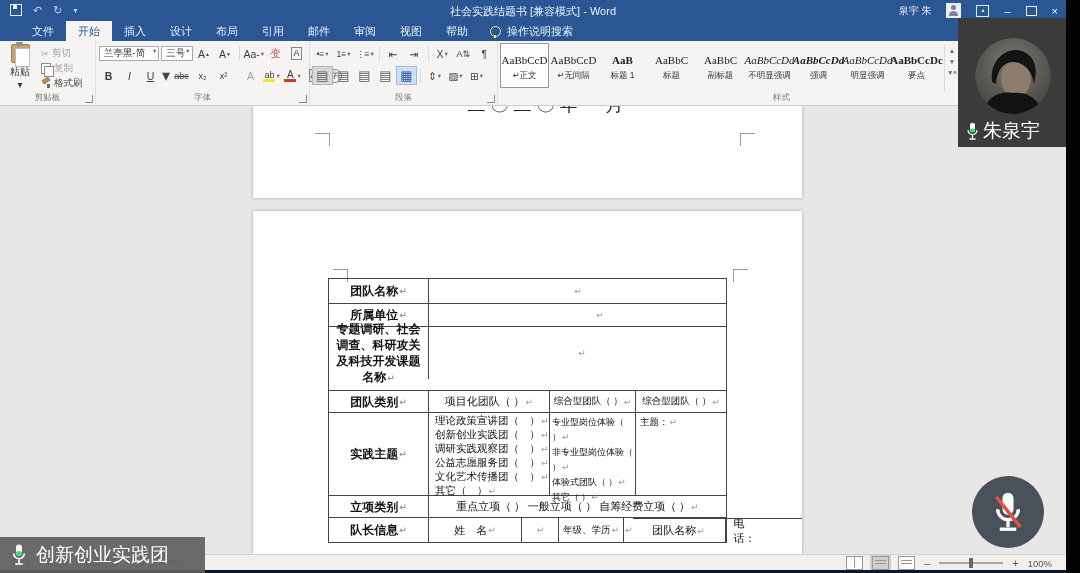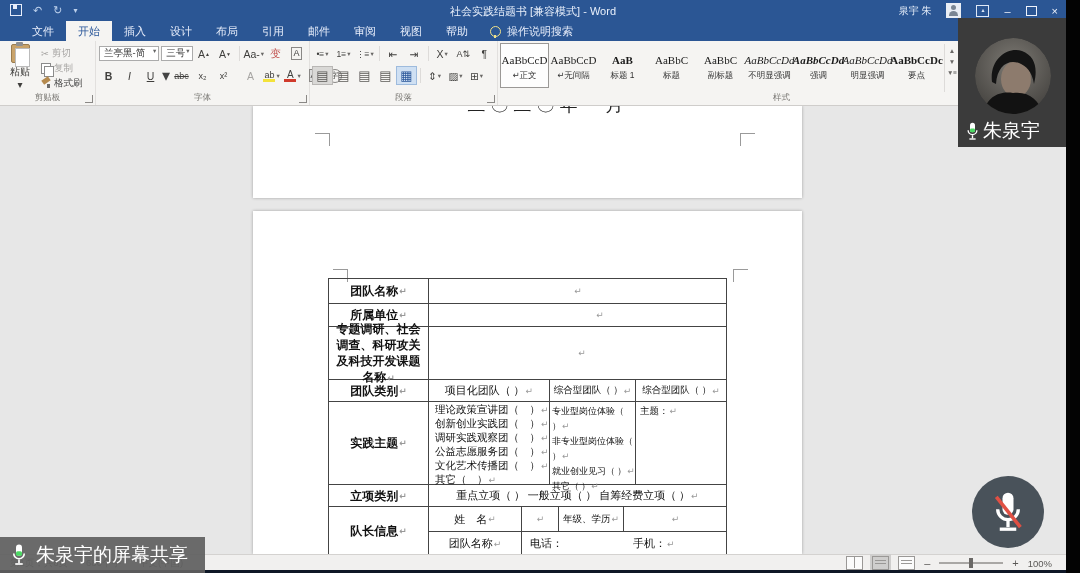--- a/index.html
+++ b/index.html
@@ -105,21 +105,21 @@
   .tbl{position:absolute;left:75px;top:67px;width:399px;border:1px solid #444;box-sizing:border-box;
     font-family:"Liberation Serif","DejaVu Serif",serif;color:#111;}
   .tr{display:flex;border-top:1px solid #444;box-sizing:border-box;}
   .tr:first-child{border-top:none;}
   .tl{width:100px;min-width:100px;border-right:1px solid #444;display:flex;align-items:center;justify-content:center;
     font-weight:bold;font-size:12px;text-align:center;padding:1px 2px;box-sizing:border-box;line-height:16px;}
   .td{box-sizing:border-box;}
   .td + .td{border-left:1px solid #444;}
   .cc{display:flex;align-items:center;justify-content:center;text-align:center;}
   .ret{color:#999;font-size:9px;margin-left:1px;font-family:"DejaVu Sans",sans-serif;}
-  .r1{height:24px;} .r2{height:23px;gap:44px;} .r3{height:53px;gap:8px;} .r4{height:22px;font-size:11px;}
+  .r1{height:24px;} .r2{height:23px;gap:44px;} .r3{height:53px;gap:8px;} .r4{height:22px;font-size:11px;margin-top:11px;}
   .r5{height:83px;} .r6{height:22px;font-size:11px;} .r7a{height:24px;} .r7b{height:23px;}
   .list-lines{font-size:10.5px;line-height:13px;padding:1px 0 0 6px;}
   .list-lines2{font-size:9px;line-height:15px;padding:2px 0 0 2px;}
   .theme-cell{font-size:9.5px;padding:3px 0 0 4px;}
   .kv{font-size:11px;}
 
   
   .statusbar{position:absolute;left:0;top:554px;width:1066px;height:16px;background:#f1f0ef;border-top:1px solid #d4d2d0;
     font-size:9.5px;color:#5a5856;display:flex;align-items:center;}
   .st-left{display:flex;gap:18px;padding-left:10px;}
@@ -435,41 +435,41 @@
               <div><span>理论政策宣讲团（　）</span><span class="ret">↵</span></div>
               <div><span>创新创业实践团（　）</span><span class="ret">↵</span></div>
               <div><span>调研实践观察团（　）</span><span class="ret">↵</span></div>
               <div><span>公益志愿服务团（　）</span><span class="ret">↵</span></div>
               <div><span>文化艺术传播团（　）</span><span class="ret">↵</span></div>
               <div><span>其它（　）</span><span class="ret">↵</span></div>
             </div>
             <div class="td list-lines2" style="width:86px">
               <div><span>专业型岗位体验（ ）</span><span class="ret">↵</span></div>
               <div><span>非专业型岗位体验（ ）</span><span class="ret">↵</span></div>
-              <div><span>就业创业见习（ ）</span><span class="ret">↵</span></div>
+              <div><span>体验式团队（ ）</span><span class="ret">↵</span></div>
               <div><span>其它（ ）</span><span class="ret">↵</span></div>
             </div>
             <div class="td theme-cell" style="flex:1"><span>主题：</span><span class="ret">↵</span></div>
           </div>
           <div class="tr r6">
             <div class="tl">
                 <span>立项类别</span>
                 <span class="ret">↵</span>
               </div>
             <div class="td cc" style="flex:1">
                 <span>重点立项（  ）  一般立项（  ）  自筹经费立项（  ）</span>
                 <span class="ret">↵</span>
               </div>
           </div>
           <div class="tr">
             <div class="tl">
                 <span>队长信息</span>
                 <span class="ret">↵</span>
               </div>
-            <div style="flex:1;display:flex;flex-direction:column">
+            <div style="flex:1;display:flex;flex-direction:row">
               <div style="display:flex" class="r7a kv">
                 <div class="td cc" style="width:92px;border-left:none">
                     <span>姓　名</span>
                     <span class="ret">↵</span>
                   </div>
                 <div class="td cc" style="width:37px">
                     <span class="ret">↵</span>
                   </div>
                 <div class="td cc" style="width:65px;font-size:9.5px">
                     <span>年级、学历</span>
@@ -549,21 +549,21 @@
   </div>
 
   <div class="toast">
     <svg width="18" height="26" viewBox="0 0 24 32">
       <rect x="8" y="2" width="8" height="15" rx="4" fill="#ffffff"></rect>
       <rect x="8" y="11" width="8" height="6" rx="2" fill="#4cd964"></rect>
       <path d="M5 14 a7 7 0 0 0 14 0" fill="none" stroke="#ffffff" stroke-width="2.2"></path>
       <line x1="12" y1="22" x2="12" y2="27" stroke="#ffffff" stroke-width="2.2"></line>
       <line x1="7" y1="28" x2="17" y2="28" stroke="#ffffff" stroke-width="2.2"></line>
     </svg>
-    <span class="toast-name">朱泉宇的屏幕共享</span>
+    <span class="toast-name">创新创业实践团</span>
   </div>
 
   <div class="micbtn">
     <svg width="34" height="44" viewBox="0 0 24 32">
       <rect x="8" y="2" width="8" height="16" rx="4" fill="#ffffff"></rect>
       <path d="M4.5 14 a7.5 7.5 0 0 0 15 0" fill="none" stroke="#ffffff" stroke-width="2.4"></path>
       <line x1="12" y1="22" x2="12" y2="27" stroke="#ffffff" stroke-width="2.4"></line>
       <line x1="6" y1="28.5" x2="18" y2="28.5" stroke="#ffffff" stroke-width="2.4"></line>
       <line x1="3.5" y1="5" x2="21" y2="27" stroke="#e05044" stroke-width="2.6"></line>
     </svg>

